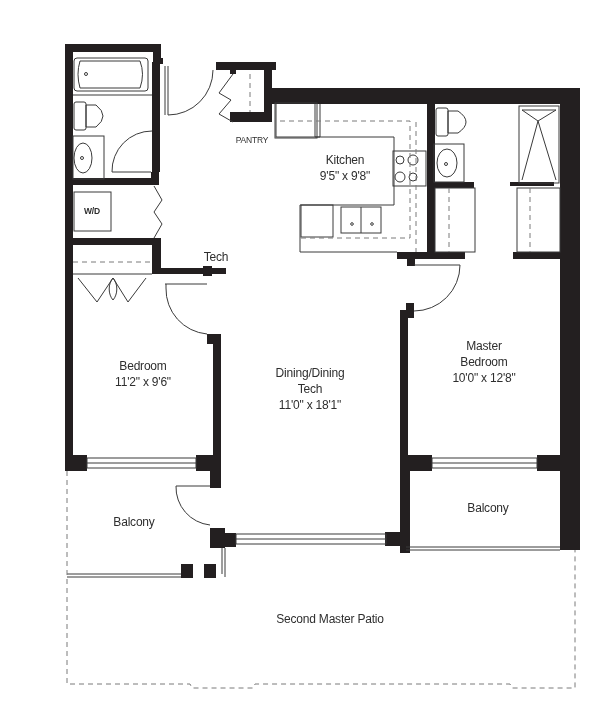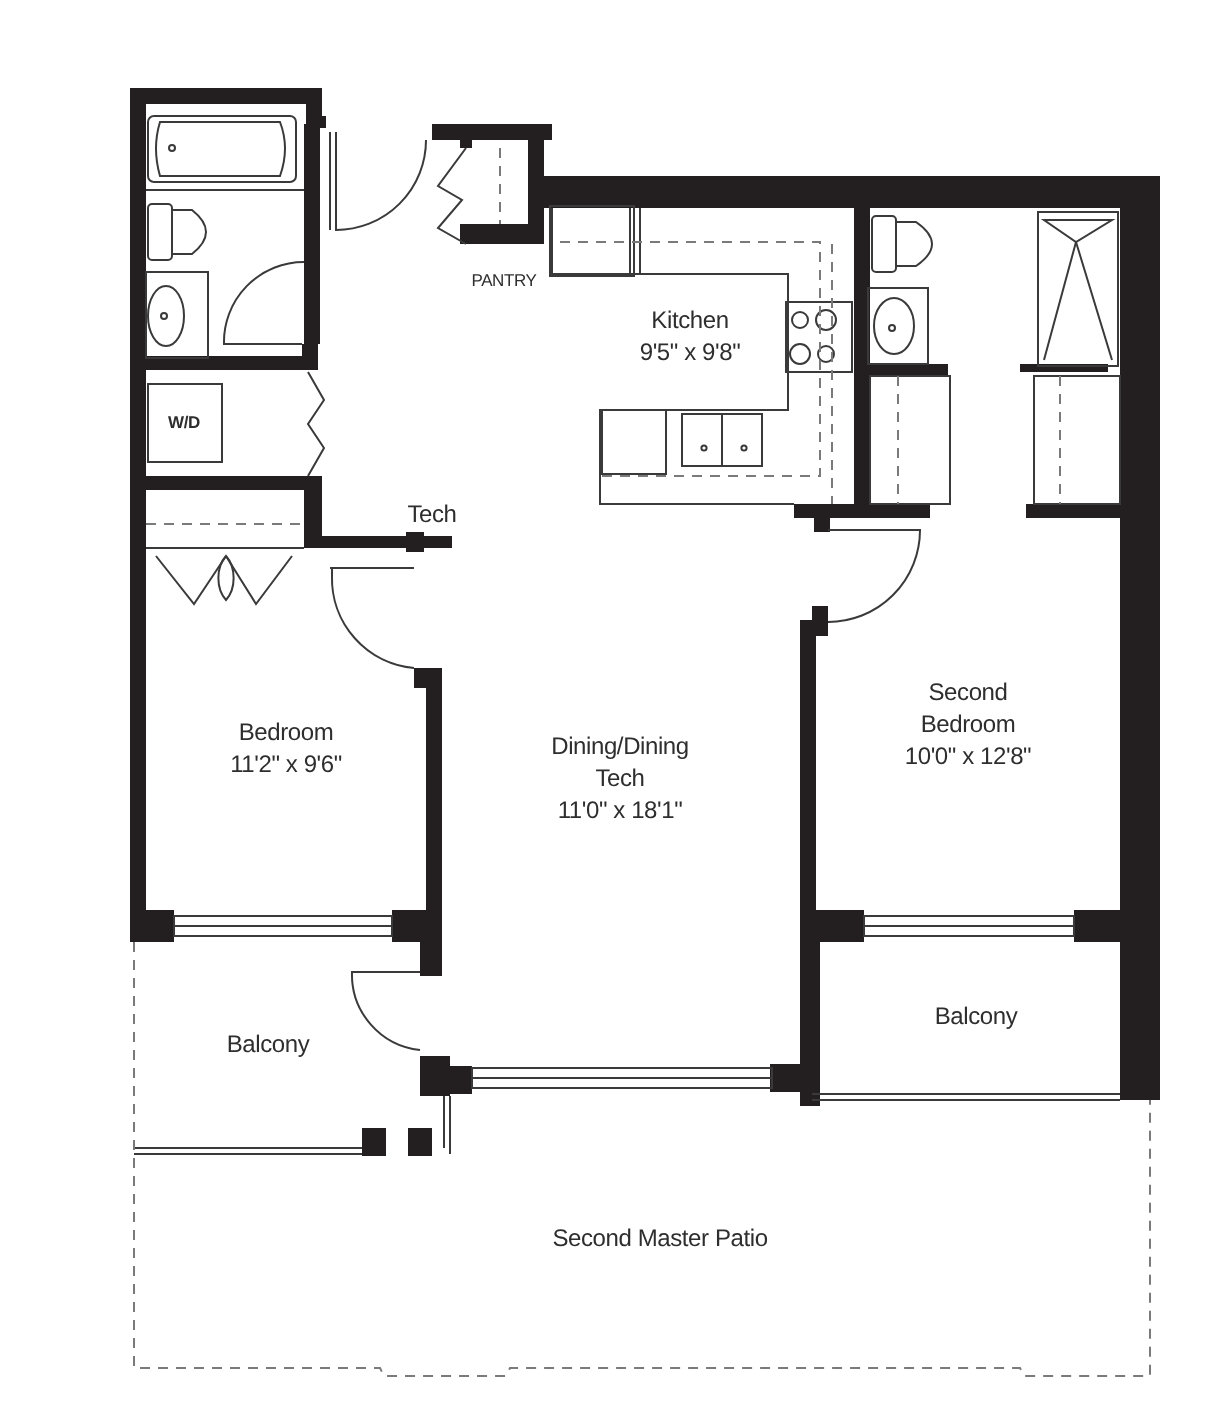--- a/index.html
+++ b/index.html
@@ -182,20 +182,20 @@
   <span>11'2" x 9'6"</span>
 </div>
 
 <div class="lbl" style="left:310px; top:365px;">
   <span>Dining/Dining</span>
   <span>Tech</span>
   <span>11'0" x 18'1"</span>
 </div>
 
 <div class="lbl" style="left:484px; top:338px;">
-  <span>Second</span>
+  <span>Master</span>
   <span>Bedroom</span>
   <span>10'0" x 12'8"</span>
 </div>
 
 <div class="lbl" style="left:134px; top:514px;">Balcony</div>
 <div class="lbl" style="left:488px; top:500px;">Balcony</div>
 <div class="lbl" style="left:330px; top:611px;">Second Master Patio</div>
 
 </body></html>

